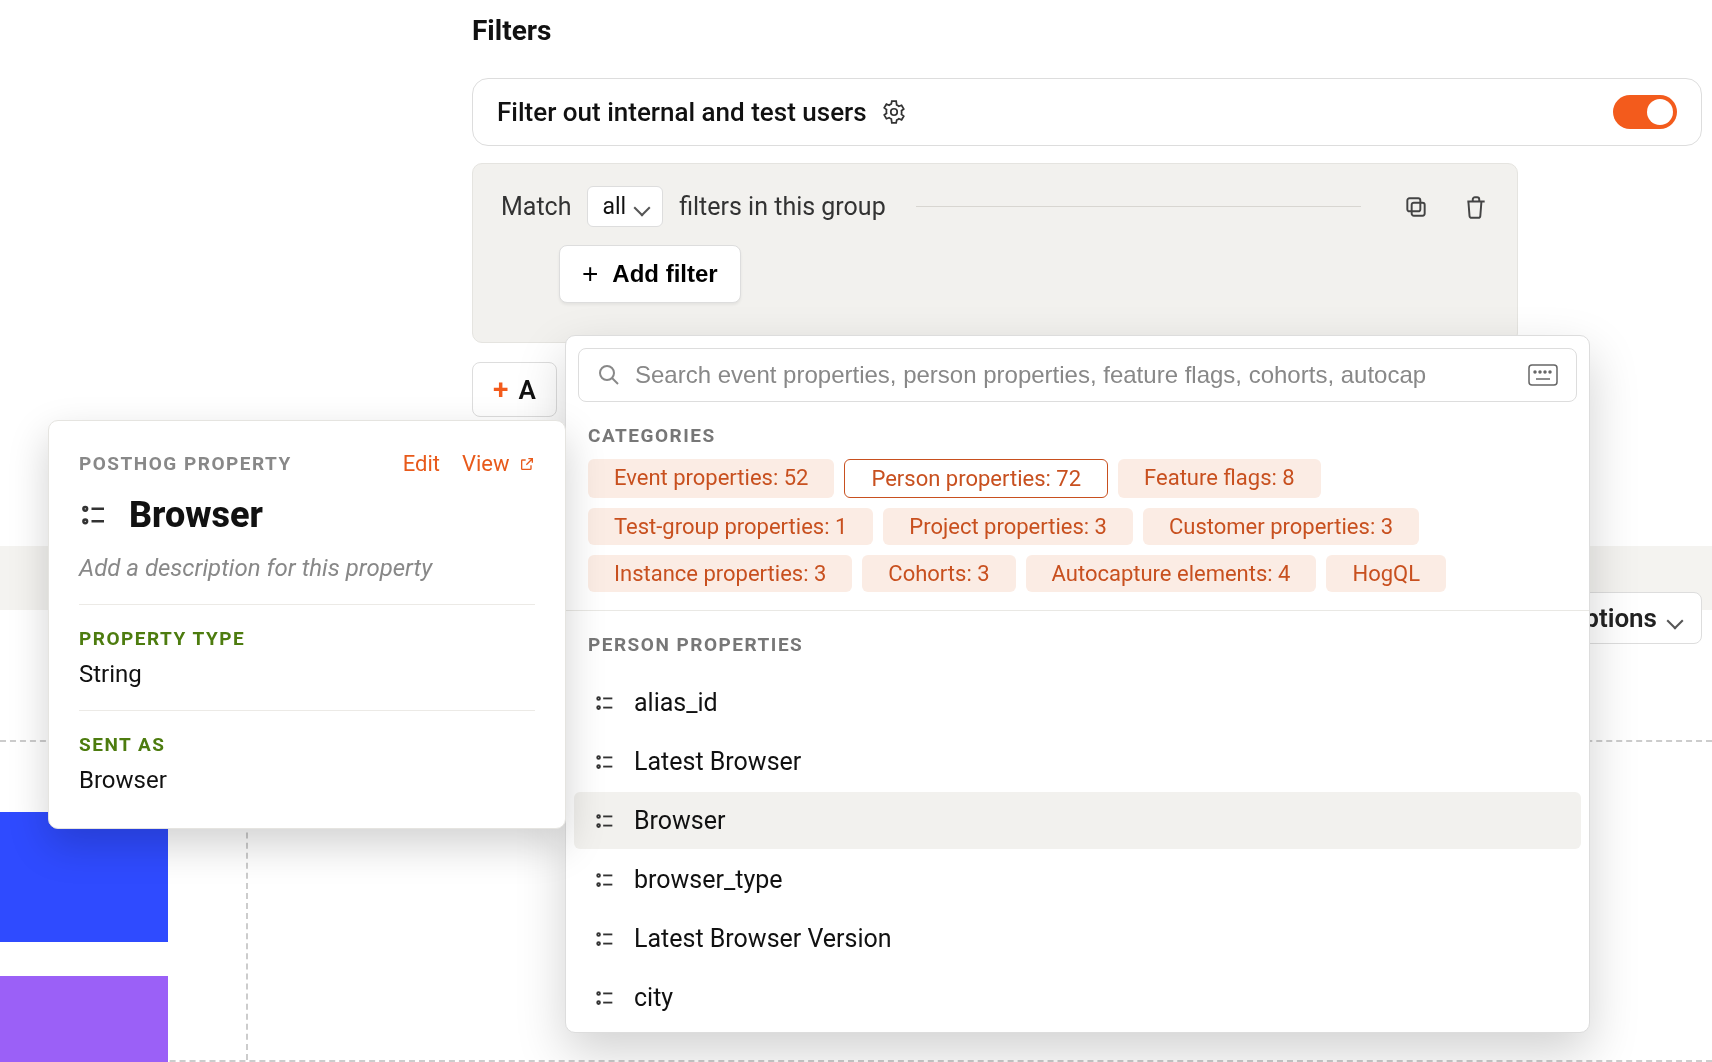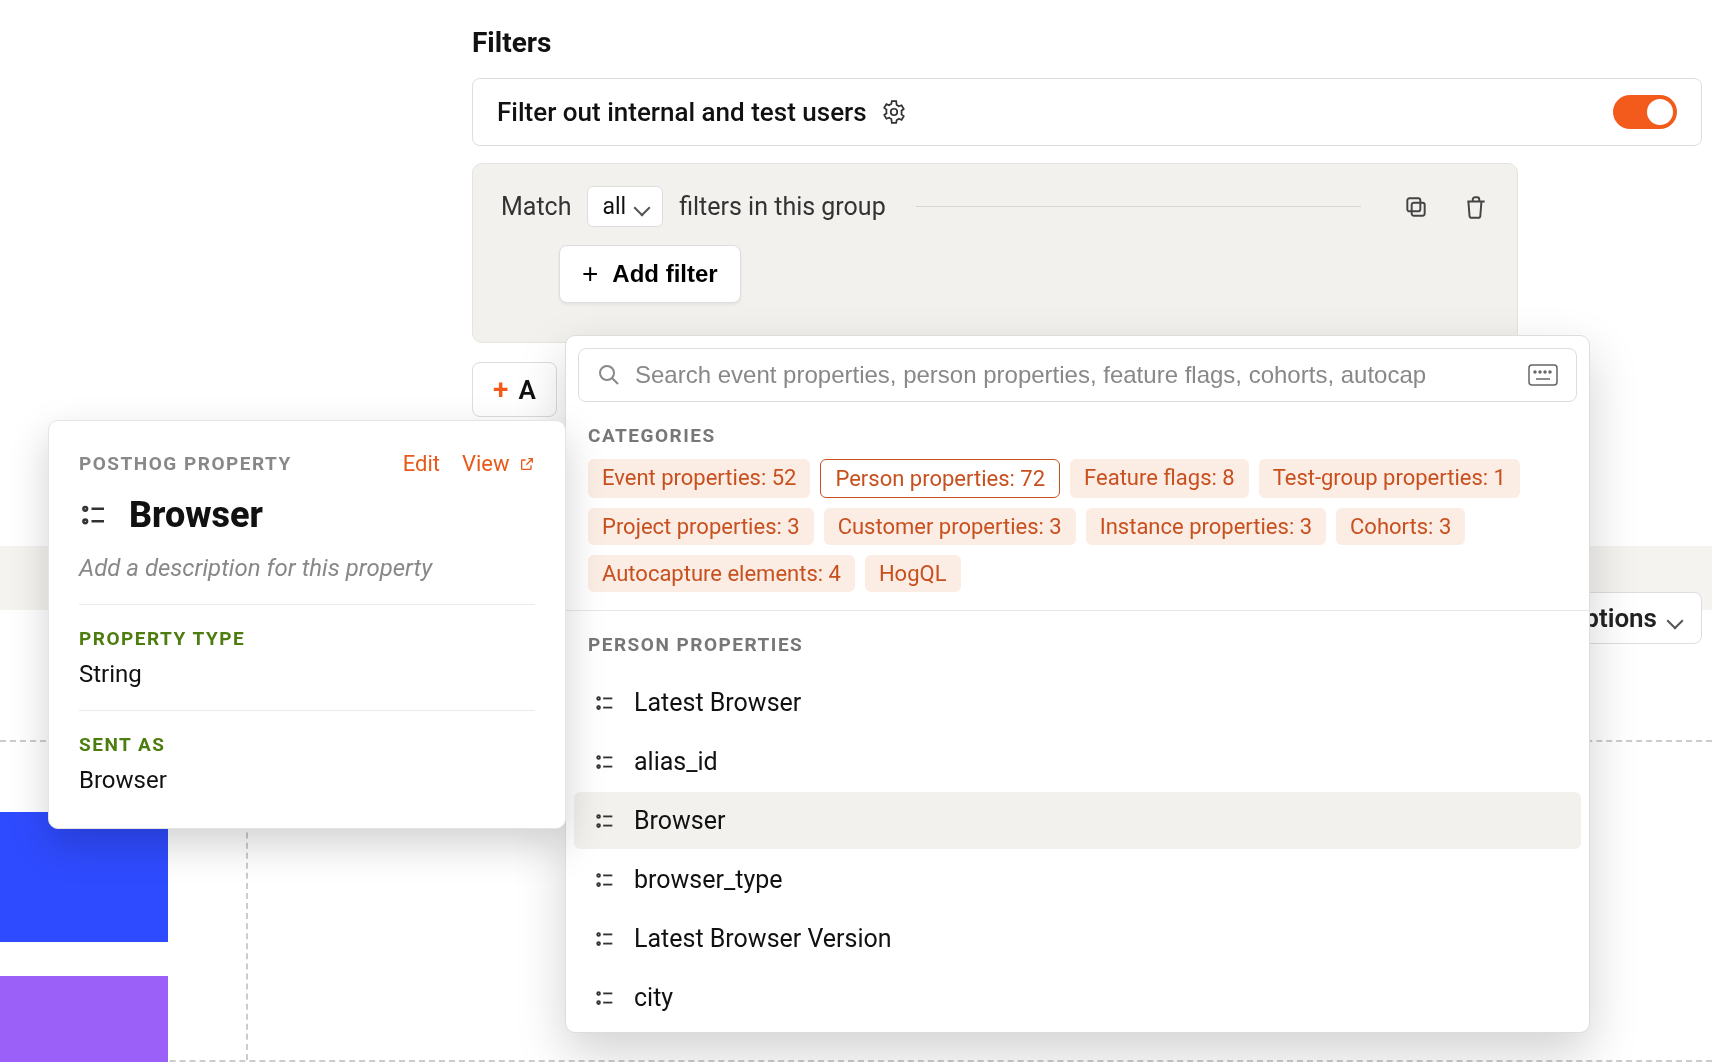--- a/index.html
+++ b/index.html
@@ -9,33 +9,33 @@
     width: 1712px;
     height: 1062px;
     position: relative;
     overflow: hidden;
     color: #111;
   }
 
   .filters-heading {
     position: absolute;
     left: 472px;
-    top: 26px;
+    top: 14px;
     font-size: 28px;
     font-weight: 700;
   }
 
   .filter-card {
     position: absolute;
     left: 472px;
     top: 78px;
     width: 1230px;
     height: 68px;
     border: 1px solid #ddd;
-    border-radius: 8px;
+    border-radius: 16px;
     background: #fff;
     display: flex;
     align-items: center;
     justify-content: space-between;
     padding: 0 24px;
   }
   .filter-card-left {
     display: flex;
     align-items: center;
     gap: 14px;
@@ -179,21 +179,21 @@
   .cat-pills {
     display: flex;
     flex-wrap: wrap;
     gap: 10px;
     padding: 0 22px 18px;
   }
   .pill {
     background: #fbece4;
     color: #c8501f;
     border-radius: 6px;
-    padding: 6px 14px;
+    padding: 6px 26px;
     font-size: 22px;
     cursor: pointer;
   }
   .pill.active {
     background: #fff;
     border: 1px solid #c8501f;
   }
 
   .divider { border:none; border-top:1px solid #e9e8e4; }
 
@@ -466,32 +466,32 @@
   <ul class="prop-list" id="prop-list">
       <li class="prop-item">
         <span class="icon">
           <svg width="22" height="22" viewBox="0 0 24 24" fill="none" stroke="#333" stroke-width="2">
             <circle cx="5" cy="7" r="1.5"></circle>
             <line x1="10" y1="7" x2="20" y2="7"></line>
             <circle cx="5" cy="17" r="1.5"></circle>
             <line x1="10" y1="17" x2="20" y2="17"></line>
           </svg>
         </span>
-        <span>Latest Browser</span>
+        <span>alias_id</span>
       </li>
       <li class="prop-item">
         <span class="icon">
           <svg width="22" height="22" viewBox="0 0 24 24" fill="none" stroke="#333" stroke-width="2">
             <circle cx="5" cy="7" r="1.5"></circle>
             <line x1="10" y1="7" x2="20" y2="7"></line>
             <circle cx="5" cy="17" r="1.5"></circle>
             <line x1="10" y1="17" x2="20" y2="17"></line>
           </svg>
         </span>
-        <span>alias_id</span>
+        <span>Latest Browser</span>
       </li>
       <li class="prop-item hover">
         <span class="icon">
           <svg width="22" height="22" viewBox="0 0 24 24" fill="none" stroke="#333" stroke-width="2">
             <circle cx="5" cy="7" r="1.5"></circle>
             <line x1="10" y1="7" x2="20" y2="7"></line>
             <circle cx="5" cy="17" r="1.5"></circle>
             <line x1="10" y1="17" x2="20" y2="17"></line>
           </svg>
         </span>

